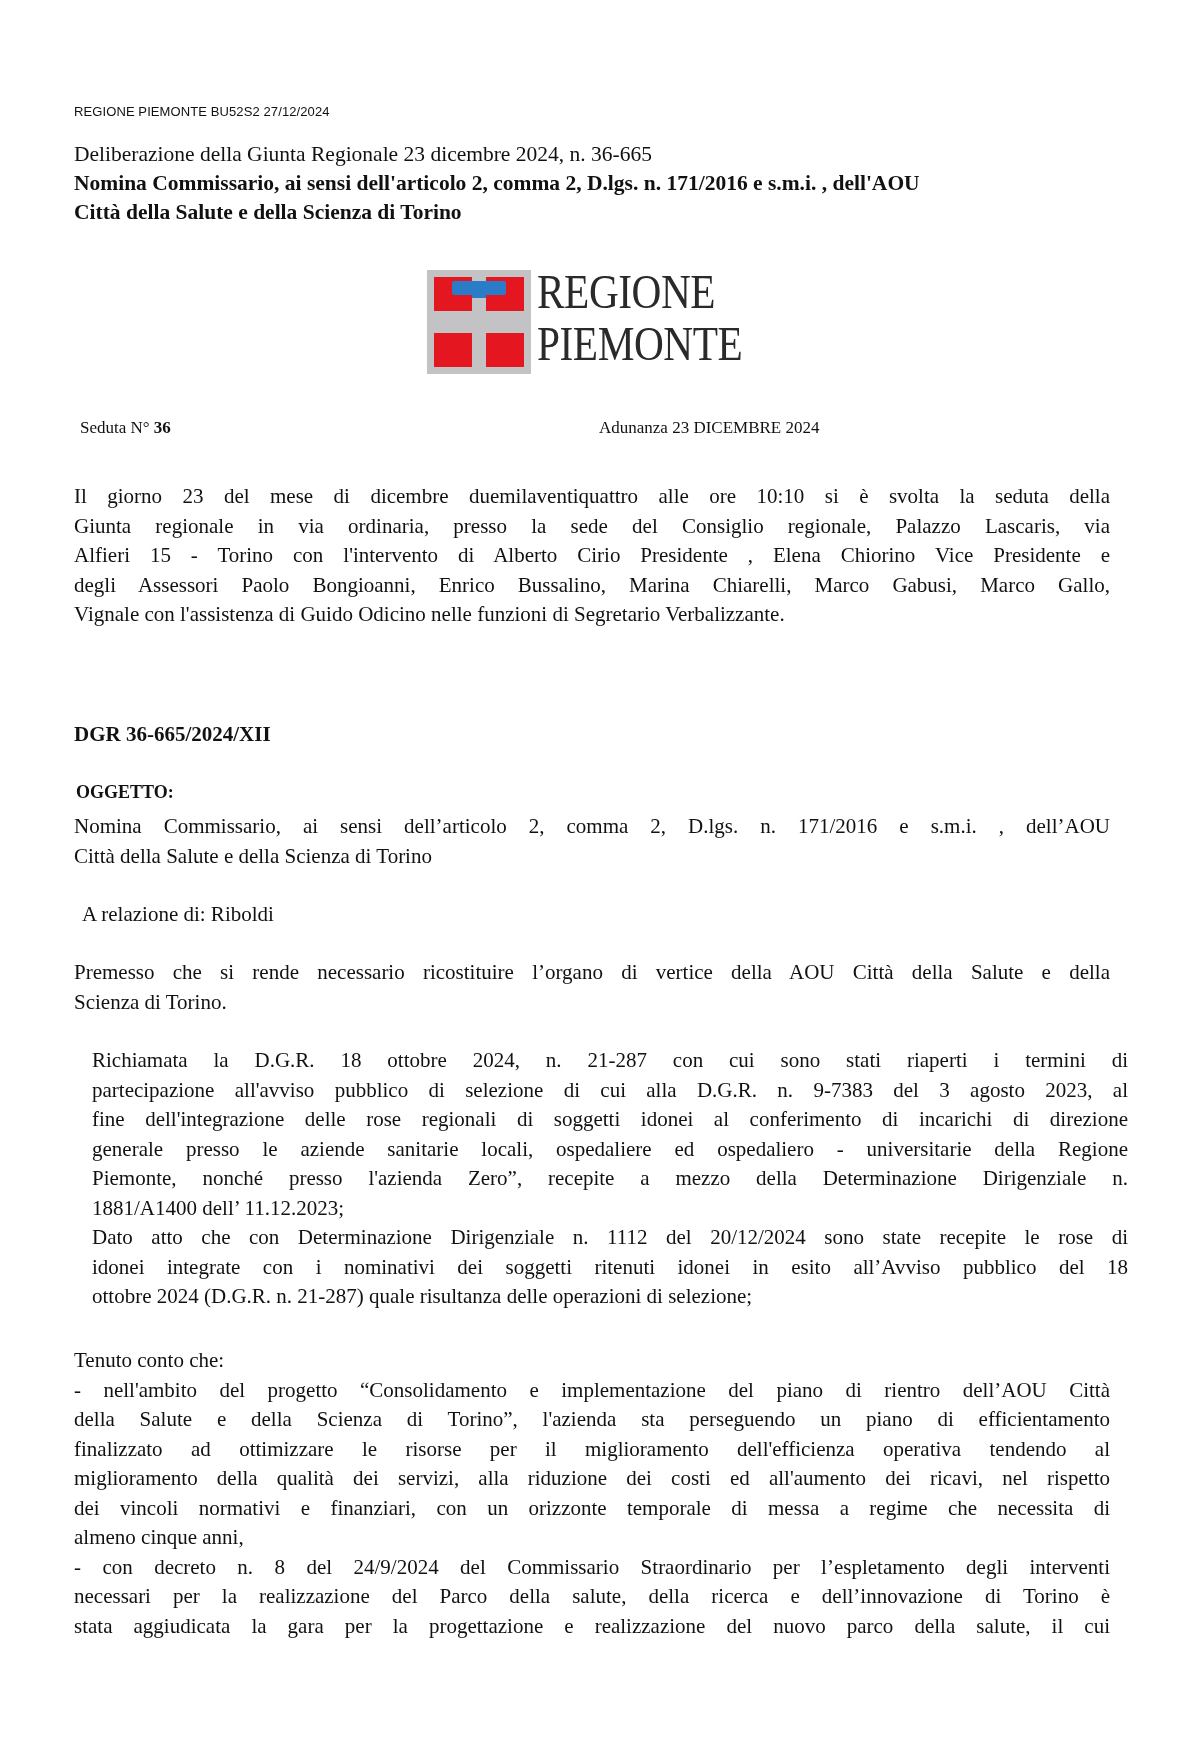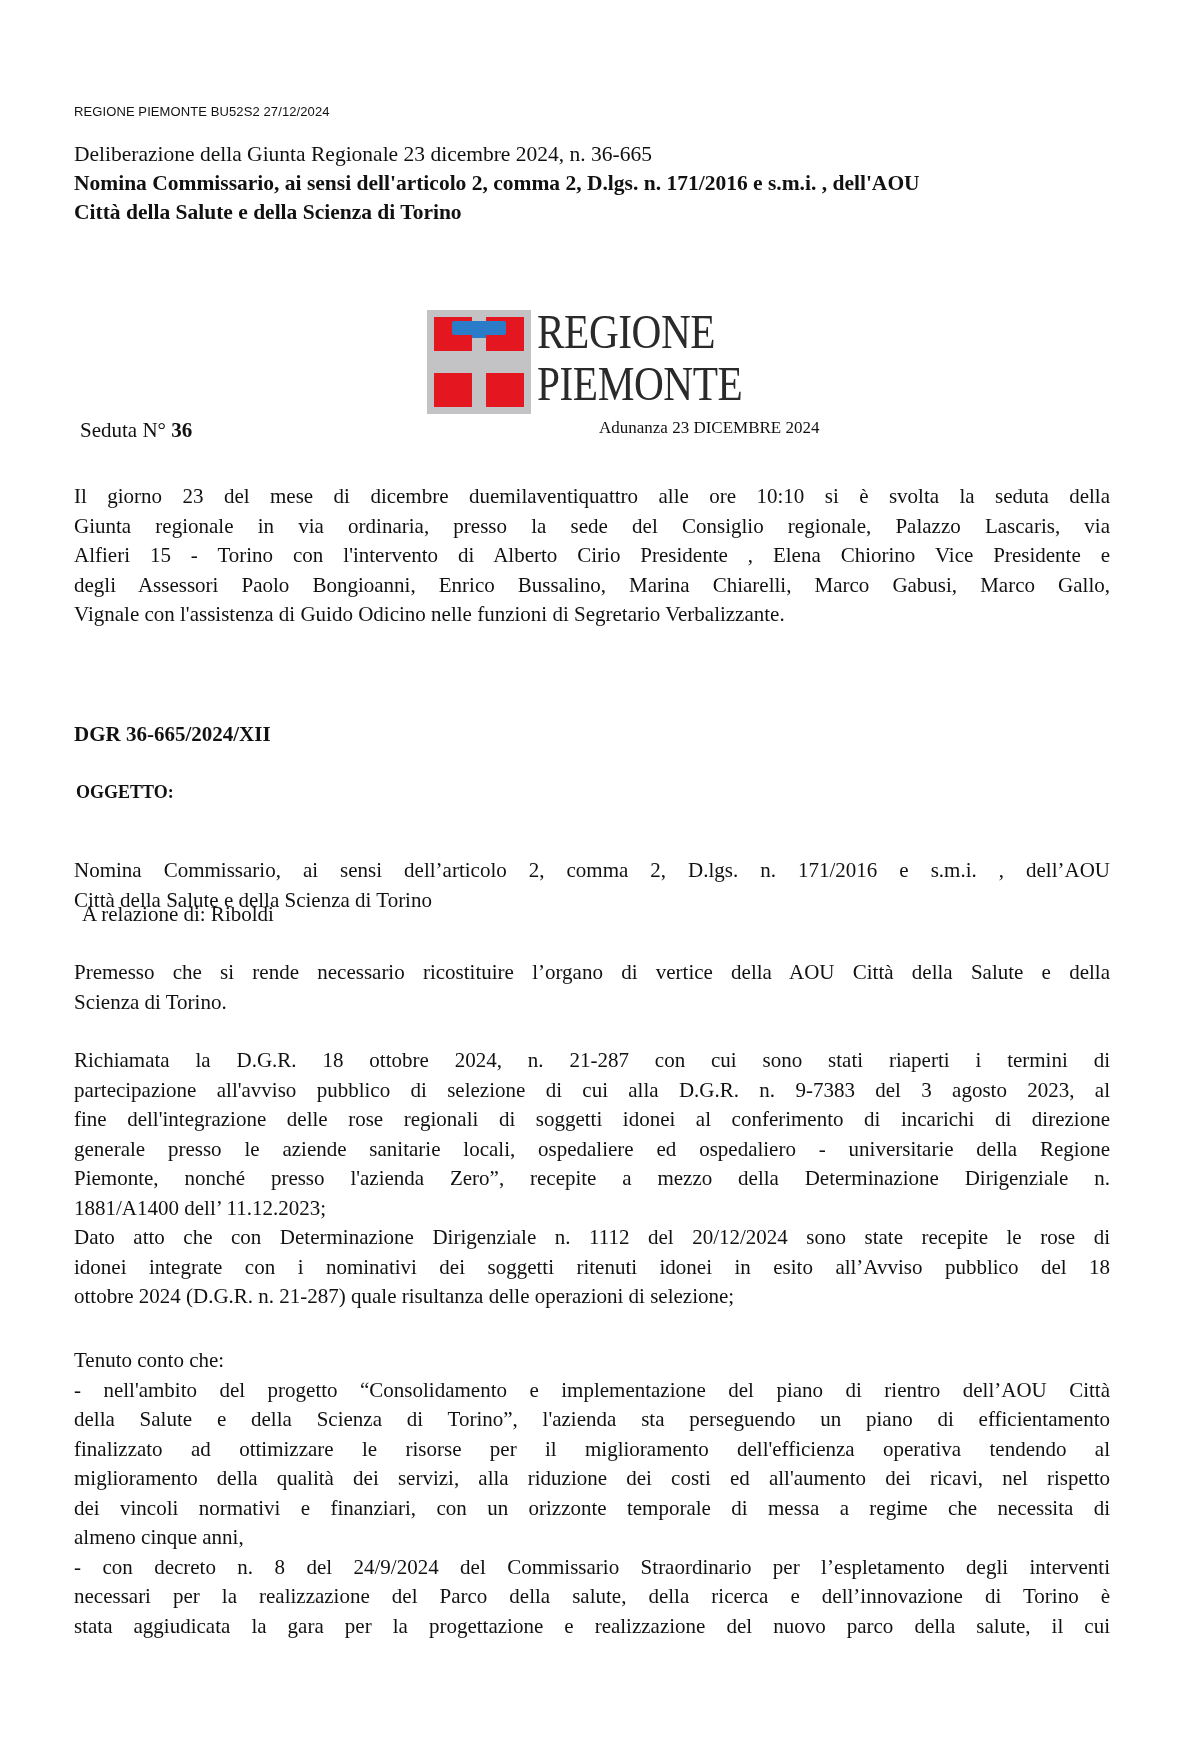--- a/index.html
+++ b/index.html
@@ -5,43 +5,43 @@
   html, body { margin: 0; padding: 0; background: #ffffff; }
   body { width: 1184px; height: 1738px; position: relative; overflow: hidden; color: #111; }
   .page { position: absolute; left: 0; top: 0; width: 1156px; height: 1738px; }
   .serif { font-family: "Liberation Serif", "DejaVu Serif", serif; }
   .sans { font-family: "Liberation Sans", "DejaVu Sans", sans-serif; }
 
   .bulletin { position: absolute; left: 74px; top: 104px; font-size: 13px; letter-spacing: 0.1px; }
   .title-block { position: absolute; left: 74px; top: 140px; width: 1036px; font-size: 21.5px; line-height: 29px; }
   .title-block .bold { font-weight: bold; }
 
-  .logo { position: absolute; left: 427px; top: 270px; width: 340px; height: 104px; margin-top: 40px; }
+  .logo { position: absolute; left: 427px; top: 270px; width: 340px; height: 104px; }
   .logo-flag { position: absolute; left: 0; top: 0; width: 104px; height: 104px; background: #c3c3c5; }
   .logo-flag .q { position: absolute; width: 38px; height: 34px; background: #e4161f; }
   .logo-flag .q1 { left: 7px; top: 7px; }
   .logo-flag .q2 { left: 59px; top: 7px; }
   .logo-flag .q3 { left: 7px; top: 63px; width: 38px; height: 34px; }
   .logo-flag .q4 { left: 59px; top: 63px; width: 38px; height: 34px; }
   .logo-flag .label { position: absolute; left: 25px; top: 11px; width: 54px; height: 14px; background: #2a7cc9; border-radius: 2px; }
   .logo-flag .label-drop { position: absolute; left: 45px; top: 20px; width: 14px; height: 8px; background: #2a7cc9; }
   .logo-text { position: absolute; left: 110px; top: -4px; font-size: 48px; line-height: 52px; color: #2a2a2a; letter-spacing: -0.5px; transform: scaleX(0.86); transform-origin: left top; }
 
-  .seduta { position: absolute; left: 80px; top: 418px; font-size: 21px; }
+  .seduta { position: absolute; left: 80px; top: 418px; font-size: 17px; }
   .seduta b { font-weight: bold; }
   .adunanza { position: absolute; left: 599px; top: 418px; font-size: 17px; }
 
   .para { position: absolute; left: 74px; width: 1036px; font-size: 21px; line-height: 29.5px; text-align: justify; }
   .p-intro { top: 482px; }
   .dgr { position: absolute; left: 74px; top: 722px; font-size: 21px; font-weight: bold; }
   .oggetto-label { position: absolute; left: 76px; top: 782px; font-size: 18px; font-weight: bold; }
-  .oggetto-text { top: 856px; }
+  .oggetto-text { top: 812px; }
   .relazione { position: absolute; left: 74px; top: 902px; font-size: 21px; margin-left: 8px; }
   .p-premesso { top: 958px; }
-  .p-richiamata { top: 1046px; }
+  .p-richiamata { top: 1046px; margin-left: 18px; }
   .p-tenuto { top: 1346px; }
   .line { display: block; }
   .last { text-align: left; }
   .justify-line { text-align-last: justify; }
 </style>
 </head>
 <body>
 
 <div class="page">
 

